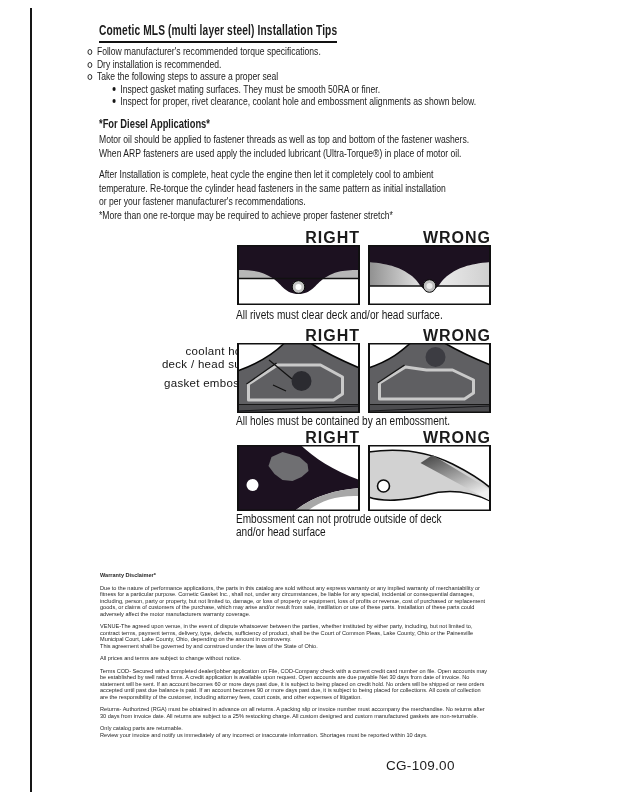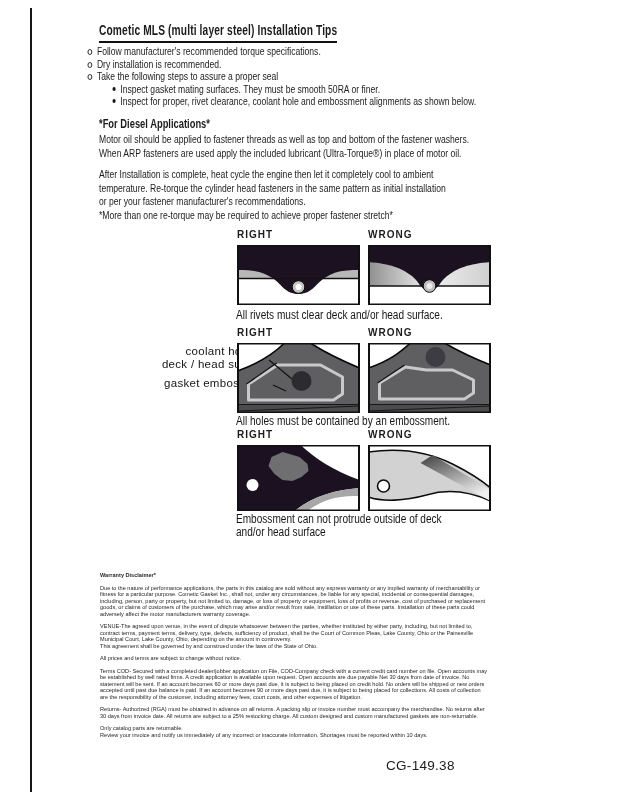--- a/index.html
+++ b/index.html
@@ -27,21 +27,21 @@
     transform:scaleX(.72);transform-origin:0 0;white-space:nowrap;
   }
   .para{
     font-size:11px;line-height:13.5px;white-space:pre-line;
     transform:scaleX(.78);transform-origin:0 0;width:640px;
   }
   .p1{left:99px;top:133px;}
   .p2{left:99px;top:168px;}
   .pnote{left:99px;top:209px;}
   .figlabel{
-    width:123px;text-align:left;font-size:10px;font-weight:bold;
+    width:123px;text-align:right;font-size:16px;font-weight:bold;
     letter-spacing:1px;color:#1b1b1b;
   }
   .figbox{width:123px;}
   .figbox svg{display:block;width:123px;}
   .fig-caption{
     font-size:12px;line-height:13px;white-space:pre-line;
     transform:scaleX(.84);transform-origin:0 0;width:400px;color:#161616;
   }
   .callout{
     font-size:11.5px;line-height:12.5px;text-align:right;color:#161616;
@@ -221,13 +221,13 @@
 be established by well rated firms.  A credit application is available upon request.  Open accounts are due payable Net 30 days from date of invoice.  No
 statement will be sent.  If an account becomes 60 or more days past due, it is subject to being placed on credit hold.  No orders will be shipped or new orders
 accepted until past due balance is paid.  If an account becomes 90 or more days past due, it is subject to being placed for collections.  All costs of collection
 are the responsibility of the customer, including attorney fees, court costs, and other expenses of litigation.</p>
   <p>Returns- Authorized (RGA) must be obtained in advance on all returns.  A packing slip or invoice number must accompany the merchandise.  No returns after
 30 days from invoice date.  All returns are subject to a 25% restocking charge.  All custom designed and custom manufactured gaskets are non-returnable.</p>
   <p>Only catalog parts are returnable.
 Review your invoice and notify us immediately of any incorrect or inaccurate information.  Shortages must be reported within 10 days.</p>
 </div>
 
-<div class="abs docnum">CG-149.38</div>
+<div class="abs docnum">CG-109.00</div>
 
 </body></html>

